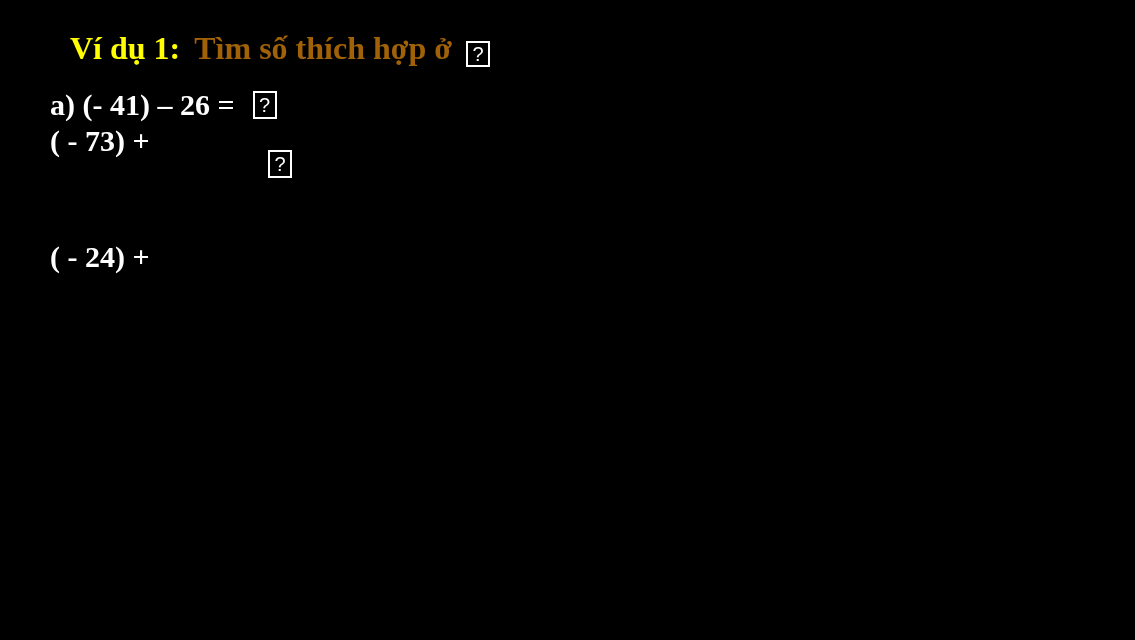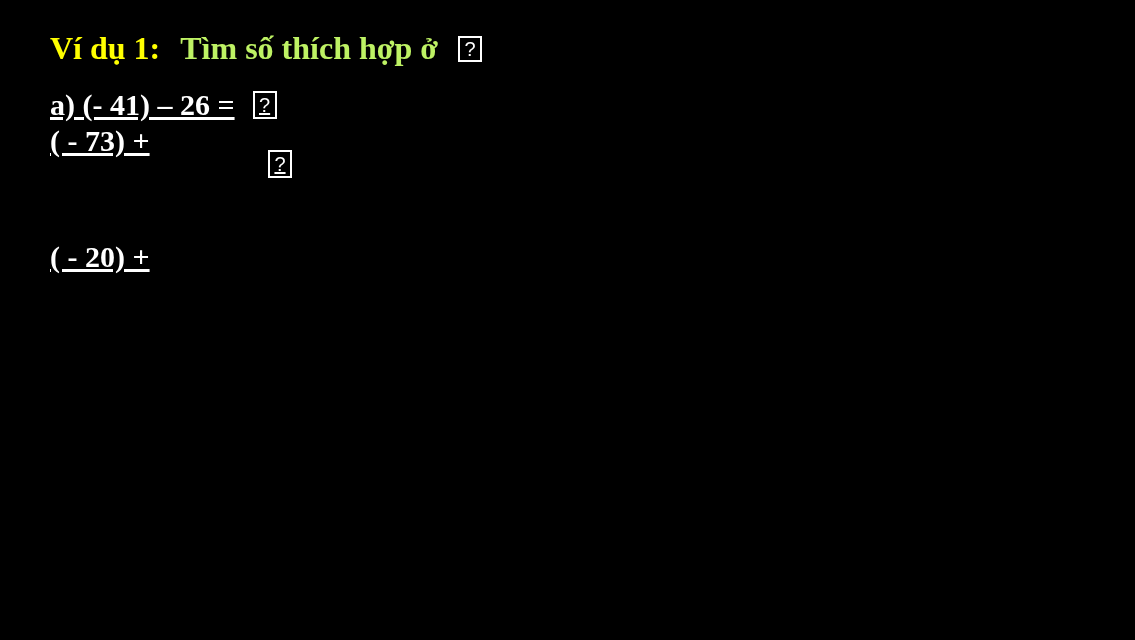--- a/index.html
+++ b/index.html
@@ -14,28 +14,29 @@
       font-family: "Comic Sans MS", "Segoe Script", cursive;
       font-weight: bold;
       color: #fff;
       padding: 30px 50px;
       position: relative;
     }
     .title-line {
       font-size: 32px;
       margin-bottom: 18px;
       display: flex;
-      align-items: center;
-      gap: 20px;
+      align-items: flex-end;
+      gap: 14px;
+      margin-left: 20px;
     }
     .title-prefix {
       color: #ffff00;
     }
     .title-text {
-      color: #bef264;
+      color: #a16207;
     }
     .question-box {
       display: inline-flex;
       border: 2px solid #fff;
       width: 24px;
       height: 26px;
       align-items: center;
       justify-content: center;
       font-size: 20px;
       font-family: Arial, sans-serif;
@@ -50,21 +51,20 @@
       margin-bottom: 6px;
     }
     .problem-a {
       margin-bottom: 40px;
     }
     .line-row {
       display: flex;
       align-items: center;
       gap: 6px;
       min-height: 40px;
-      text-decoration: underline;
     }
     .math-text {
       white-space: pre;
     }
     .qbox-inline {
       display: inline-flex;
       border: 2px solid #fff;
       width: 24px;
       height: 28px;
       align-items: center;
@@ -101,15 +101,15 @@
   <div class="line-row line-a2">
     <span class="math-text">( - 73) +</span>
   </div>
   <div class="line-row">
     <span class="qbox-inline qbox-under" style="margin-top:-34px;">?</span>
   </div>
 </div>
 
 <div class="problem-section">
   <div class="line-row line-b2">
-    <span class="math-text">( - 20) +</span>
+    <span class="math-text">( - 24) +</span>
   </div>
 </div>
 
 </body></html>

